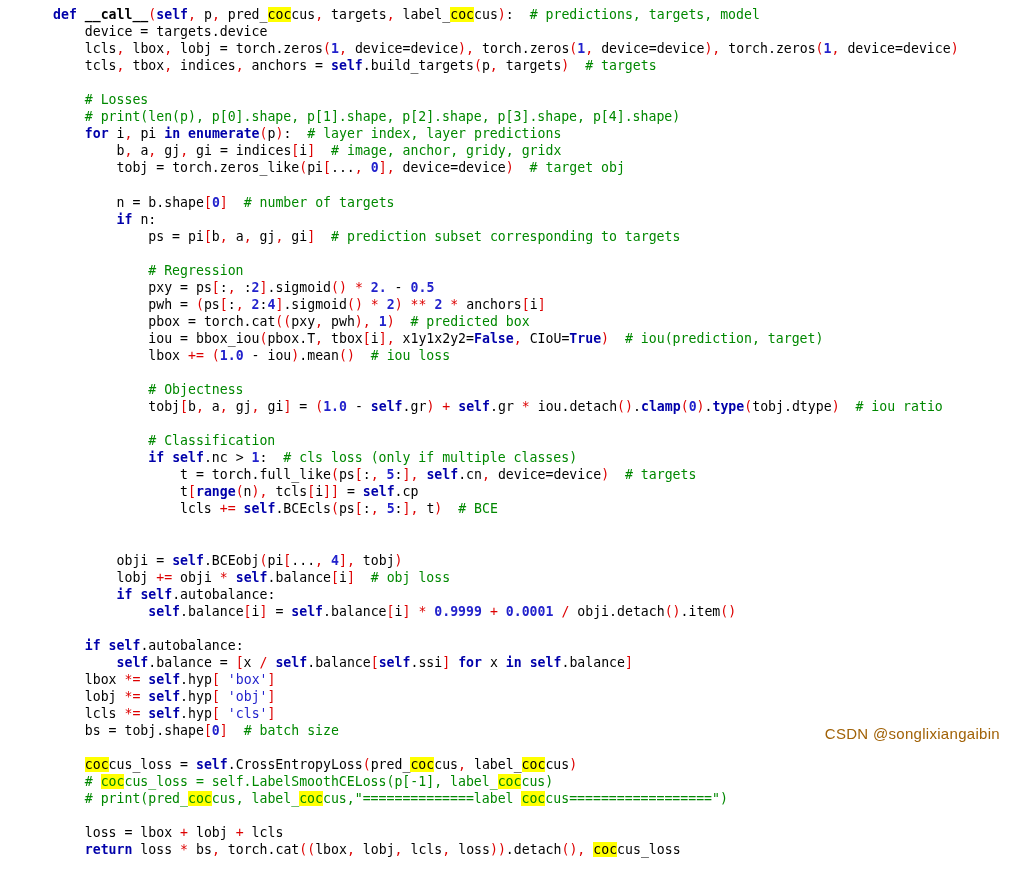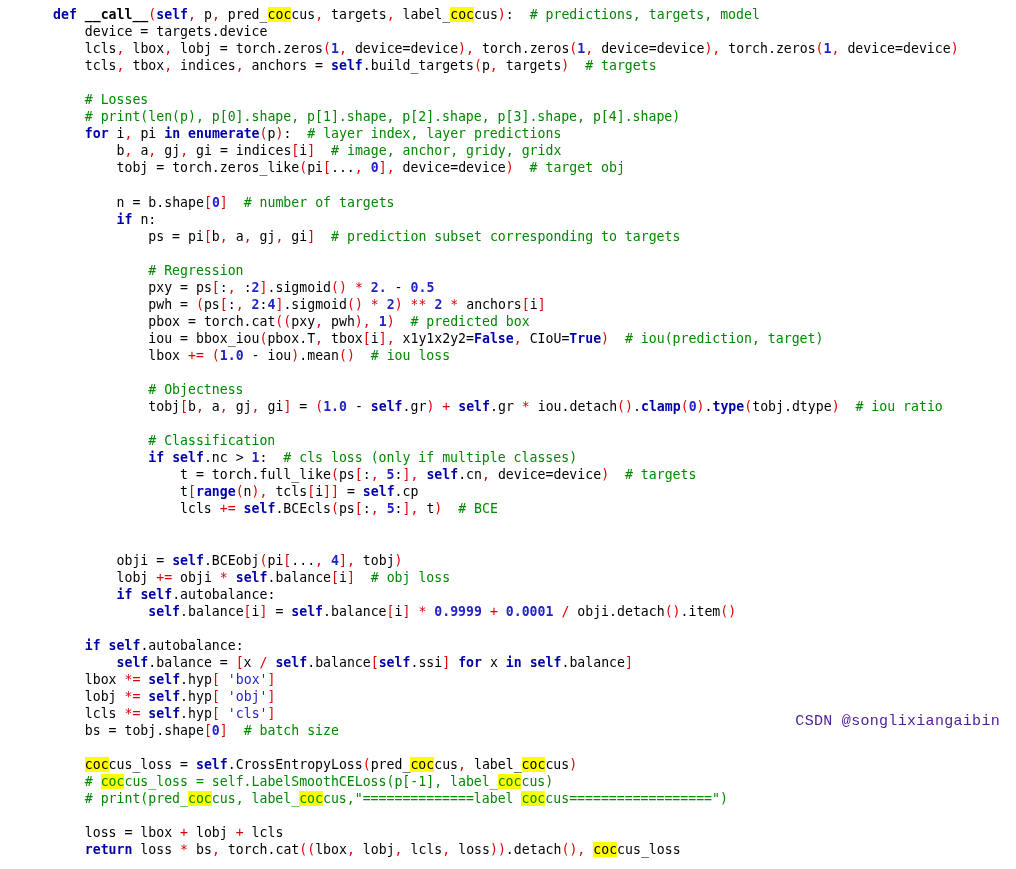--- a/index.html
+++ b/index.html
@@ -41,24 +41,24 @@
   .pn   { color: #dd0000; }                      
   .op   { color: #dd0000; }                      
   .num  { color: #2222cc; font-weight: bold; }   
   .str  { color: #2222cc; margin-left: 8px; }                      
   .pl   { color: #000000; }                      
   .hl   { background: #ffff00; }                 
 
   #watermark {
     position: absolute;
     right: 16px;
-    bottom: 24px;
-    font-family: Liberation Mono, monospace;
+    bottom: 12px;
+    font-family: Liberation Sans, sans-serif;
     font-size: 15px;
-    color: #4c1d95;
+    color: #a16207;
     letter-spacing: 0.3px;
     user-select: none;
   }
 </style>
 </head>
 <body>
 
 <div id="code-viewer">
 
   <pre class="code-block" id="code-block"><span class="ln"><span class="kw">def</span> <span class="fn">__call__</span><span class="pn">(</span><span class="kw">self</span><span class="pn">,</span> <span class="pl">p</span><span class="pn">,</span> <span class="pl">pred_<span class="hl">coc</span>cus</span><span class="pn">,</span> <span class="pl">targets</span><span class="pn">,</span> <span class="pl">label_<span class="hl">coc</span>cus</span><span class="pn">)</span>:  <span class="cm"># predictions, targets, model</span></span><span class="ln">    <span class="pl">device</span> = <span class="pl">targets</span>.<span class="pl">device</span></span><span class="ln">    <span class="pl">lcls</span><span class="pn">,</span> <span class="pl">lbox</span><span class="pn">,</span> <span class="pl">lobj</span> = <span class="pl">torch</span>.<span class="pl">zeros</span><span class="pn">(</span><span class="num">1</span><span class="pn">,</span> <span class="pl">device</span>=<span class="pl">device</span><span class="pn">)</span><span class="pn">,</span> <span class="pl">torch</span>.<span class="pl">zeros</span><span class="pn">(</span><span class="num">1</span><span class="pn">,</span> <span class="pl">device</span>=<span class="pl">device</span><span class="pn">)</span><span class="pn">,</span> <span class="pl">torch</span>.<span class="pl">zeros</span><span class="pn">(</span><span class="num">1</span><span class="pn">,</span> <span class="pl">device</span>=<span class="pl">device</span><span class="pn">)</span></span><span class="ln">    <span class="pl">tcls</span><span class="pn">,</span> <span class="pl">tbox</span><span class="pn">,</span> <span class="pl">indices</span><span class="pn">,</span> <span class="pl">anchors</span> = <span class="kw">self</span>.<span class="pl">build_targets</span><span class="pn">(</span><span class="pl">p</span><span class="pn">,</span> <span class="pl">targets</span><span class="pn">)</span>  <span class="cm"># targets</span></span><span class="ln">&nbsp;</span><span class="ln">    <span class="cm"># Losses</span></span><span class="ln">    <span class="cm"># print(len(p), p[0].shape, p[1].shape, p[2].shape, p[3].shape, p[4].shape)</span></span><span class="ln">    <span class="kw">for</span> <span class="pl">i</span><span class="pn">,</span> <span class="pl">pi</span> <span class="kw">in</span> <span class="bi">enumerate</span><span class="pn">(</span><span class="pl">p</span><span class="pn">)</span>:  <span class="cm"># layer index, layer predictions</span></span><span class="ln">        <span class="pl">b</span><span class="pn">,</span> <span class="pl">a</span><span class="pn">,</span> <span class="pl">gj</span><span class="pn">,</span> <span class="pl">gi</span> = <span class="pl">indices</span><span class="pn">[</span><span class="pl">i</span><span class="pn">]</span>  <span class="cm"># image, anchor, gridy, gridx</span></span><span class="ln">        <span class="pl">tobj</span> = <span class="pl">torch</span>.<span class="pl">zeros_like</span><span class="pn">(</span><span class="pl">pi</span><span class="pn">[</span>...<span class="pn">,</span> <span class="num">0</span><span class="pn">]</span><span class="pn">,</span> <span class="pl">device</span>=<span class="pl">device</span><span class="pn">)</span>  <span class="cm"># target obj</span></span><span class="ln">&nbsp;</span><span class="ln">        <span class="pl">n</span> = <span class="pl">b</span>.<span class="pl">shape</span><span class="pn">[</span><span class="num">0</span><span class="pn">]</span>  <span class="cm"># number of targets</span></span><span class="ln">        <span class="kw">if</span> <span class="pl">n</span>:</span><span class="ln">            <span class="pl">ps</span> = <span class="pl">pi</span><span class="pn">[</span><span class="pl">b</span><span class="pn">,</span> <span class="pl">a</span><span class="pn">,</span> <span class="pl">gj</span><span class="pn">,</span> <span class="pl">gi</span><span class="pn">]</span>  <span class="cm"># prediction subset corresponding to targets</span></span><span class="ln">&nbsp;</span><span class="ln">            <span class="cm"># Regression</span></span><span class="ln">            <span class="pl">pxy</span> = <span class="pl">ps</span><span class="pn">[</span>:<span class="pn">,</span> :<span class="num">2</span><span class="pn">]</span>.<span class="pl">sigmoid</span><span class="pn">(</span><span class="pn">)</span> <span class="op">*</span> <span class="num">2.</span> - <span class="num">0.5</span></span><span class="ln">            <span class="pl">pwh</span> = <span class="pn">(</span><span class="pl">ps</span><span class="pn">[</span>:<span class="pn">,</span> <span class="num">2</span>:<span class="num">4</span><span class="pn">]</span>.<span class="pl">sigmoid</span><span class="pn">(</span><span class="pn">)</span> <span class="op">*</span> <span class="num">2</span><span class="pn">)</span> <span class="op">**</span> <span class="num">2</span> <span class="op">*</span> <span class="pl">anchors</span><span class="pn">[</span><span class="pl">i</span><span class="pn">]</span></span><span class="ln">            <span class="pl">pbox</span> = <span class="pl">torch</span>.<span class="pl">cat</span><span class="pn">(</span><span class="pn">(</span><span class="pl">pxy</span><span class="pn">,</span> <span class="pl">pwh</span><span class="pn">)</span><span class="pn">,</span> <span class="num">1</span><span class="pn">)</span>  <span class="cm"># predicted box</span></span><span class="ln">            <span class="pl">iou</span> = <span class="pl">bbox_iou</span><span class="pn">(</span><span class="pl">pbox</span>.<span class="pl">T</span><span class="pn">,</span> <span class="pl">tbox</span><span class="pn">[</span><span class="pl">i</span><span class="pn">]</span><span class="pn">,</span> <span class="pl">x1y1x2y2</span>=<span class="kw">False</span><span class="pn">,</span> <span class="pl">CIoU</span>=<span class="kw">True</span><span class="pn">)</span>  <span class="cm"># iou(prediction, target)</span></span><span class="ln">            <span class="pl">lbox</span> <span class="op">+=</span> <span class="pn">(</span><span class="num">1.0</span> - <span class="pl">iou</span><span class="pn">)</span>.<span class="pl">mean</span><span class="pn">(</span><span class="pn">)</span>  <span class="cm"># iou loss</span></span><span class="ln">&nbsp;</span><span class="ln">            <span class="cm"># Objectness</span></span><span class="ln">            <span class="pl">tobj</span><span class="pn">[</span><span class="pl">b</span><span class="pn">,</span> <span class="pl">a</span><span class="pn">,</span> <span class="pl">gj</span><span class="pn">,</span> <span class="pl">gi</span><span class="pn">]</span> = <span class="pn">(</span><span class="num">1.0</span> - <span class="kw">self</span>.<span class="pl">gr</span><span class="pn">)</span> <span class="op">+</span> <span class="kw">self</span>.<span class="pl">gr</span> <span class="op">*</span> <span class="pl">iou</span>.<span class="pl">detach</span><span class="pn">(</span><span class="pn">)</span>.<span class="bi">clamp</span><span class="pn">(</span><span class="num">0</span><span class="pn">)</span>.<span class="bi">type</span><span class="pn">(</span><span class="pl">tobj</span>.<span class="pl">dtype</span><span class="pn">)</span>  <span class="cm"># iou ratio</span></span><span class="ln">&nbsp;</span><span class="ln">            <span class="cm"># Classification</span></span><span class="ln">            <span class="kw">if</span> <span class="kw">self</span>.<span class="pl">nc</span> &gt; <span class="num">1</span>:  <span class="cm"># cls loss (only if multiple classes)</span></span><span class="ln">                <span class="pl">t</span> = <span class="pl">torch</span>.<span class="pl">full_like</span><span class="pn">(</span><span class="pl">ps</span><span class="pn">[</span>:<span class="pn">,</span> <span class="num">5</span>:<span class="pn">]</span><span class="pn">,</span> <span class="kw">self</span>.<span class="pl">cn</span><span class="pn">,</span> <span class="pl">device</span>=<span class="pl">device</span><span class="pn">)</span>  <span class="cm"># targets</span></span><span class="ln">                <span class="pl">t</span><span class="pn">[</span><span class="bi">range</span><span class="pn">(</span><span class="pl">n</span><span class="pn">)</span><span class="pn">,</span> <span class="pl">tcls</span><span class="pn">[</span><span class="pl">i</span><span class="pn">]</span><span class="pn">]</span> = <span class="kw">self</span>.<span class="pl">cp</span></span><span class="ln">                <span class="pl">lcls</span> <span class="op">+=</span> <span class="kw">self</span>.<span class="pl">BCEcls</span><span class="pn">(</span><span class="pl">ps</span><span class="pn">[</span>:<span class="pn">,</span> <span class="num">5</span>:<span class="pn">]</span><span class="pn">,</span> <span class="pl">t</span><span class="pn">)</span>  <span class="cm"># BCE</span></span><span class="ln">&nbsp;</span><span class="ln">&nbsp;</span><span class="ln">        <span class="pl">obji</span> = <span class="kw">self</span>.<span class="pl">BCEobj</span><span class="pn">(</span><span class="pl">pi</span><span class="pn">[</span>...<span class="pn">,</span> <span class="num">4</span><span class="pn">]</span><span class="pn">,</span> <span class="pl">tobj</span><span class="pn">)</span></span><span class="ln">        <span class="pl">lobj</span> <span class="op">+=</span> <span class="pl">obji</span> <span class="op">*</span> <span class="kw">self</span>.<span class="pl">balance</span><span class="pn">[</span><span class="pl">i</span><span class="pn">]</span>  <span class="cm"># obj loss</span></span><span class="ln">        <span class="kw">if</span> <span class="kw">self</span>.<span class="pl">autobalance</span>:</span><span class="ln">            <span class="kw">self</span>.<span class="pl">balance</span><span class="pn">[</span><span class="pl">i</span><span class="pn">]</span> = <span class="kw">self</span>.<span class="pl">balance</span><span class="pn">[</span><span class="pl">i</span><span class="pn">]</span> <span class="op">*</span> <span class="num">0.9999</span> <span class="op">+</span> <span class="num">0.0001</span> <span class="op">/</span> <span class="pl">obji</span>.<span class="pl">detach</span><span class="pn">(</span><span class="pn">)</span>.<span class="pl">item</span><span class="pn">(</span><span class="pn">)</span></span><span class="ln">&nbsp;</span><span class="ln">    <span class="kw">if</span> <span class="kw">self</span>.<span class="pl">autobalance</span>:</span><span class="ln">        <span class="kw">self</span>.<span class="pl">balance</span> = <span class="pn">[</span><span class="pl">x</span> <span class="op">/</span> <span class="kw">self</span>.<span class="pl">balance</span><span class="pn">[</span><span class="kw">self</span>.<span class="pl">ssi</span><span class="pn">]</span> <span class="kw">for</span> <span class="pl">x</span> <span class="kw">in</span> <span class="kw">self</span>.<span class="pl">balance</span><span class="pn">]</span></span><span class="ln">    <span class="pl">lbox</span> <span class="op">*=</span> <span class="kw">self</span>.<span class="pl">hyp</span><span class="pn">[</span><span class="str">'box'</span><span class="pn">]</span></span><span class="ln">    <span class="pl">lobj</span> <span class="op">*=</span> <span class="kw">self</span>.<span class="pl">hyp</span><span class="pn">[</span><span class="str">'obj'</span><span class="pn">]</span></span><span class="ln">    <span class="pl">lcls</span> <span class="op">*=</span> <span class="kw">self</span>.<span class="pl">hyp</span><span class="pn">[</span><span class="str">'cls'</span><span class="pn">]</span></span><span class="ln">    <span class="pl">bs</span> = <span class="pl">tobj</span>.<span class="pl">shape</span><span class="pn">[</span><span class="num">0</span><span class="pn">]</span>  <span class="cm"># batch size</span></span><span class="ln">&nbsp;</span><span class="ln">    <span class="pl"><span class="hl">coc</span>cus_loss</span> = <span class="kw">self</span>.<span class="pl">CrossEntropyLoss</span><span class="pn">(</span><span class="pl">pred_<span class="hl">coc</span>cus</span><span class="pn">,</span> <span class="pl">label_<span class="hl">coc</span>cus</span><span class="pn">)</span></span><span class="ln">    <span class="cm"># <span class="hl">coc</span>cus_loss = self.LabelSmoothCELoss(p[-1], label_<span class="hl">coc</span>cus)</span></span><span class="ln">    <span class="cm"># print(pred_<span class="hl">coc</span>cus, label_<span class="hl">coc</span>cus,"==============label <span class="hl">coc</span>cus==================")</span></span><span class="ln">&nbsp;</span><span class="ln">    <span class="pl">loss</span> = <span class="pl">lbox</span> <span class="op">+</span> <span class="pl">lobj</span> <span class="op">+</span> <span class="pl">lcls</span></span><span class="ln">    <span class="kw">return</span> <span class="pl">loss</span> <span class="op">*</span> <span class="pl">bs</span><span class="pn">,</span> <span class="pl">torch</span>.<span class="pl">cat</span><span class="pn">(</span><span class="pn">(</span><span class="pl">lbox</span><span class="pn">,</span> <span class="pl">lobj</span><span class="pn">,</span> <span class="pl">lcls</span><span class="pn">,</span> <span class="pl">loss</span><span class="pn">)</span><span class="pn">)</span>.<span class="pl">detach</span><span class="pn">(</span><span class="pn">)</span><span class="pn">,</span> <span class="pl"><span class="hl">coc</span>cus_loss</span></span></pre>

